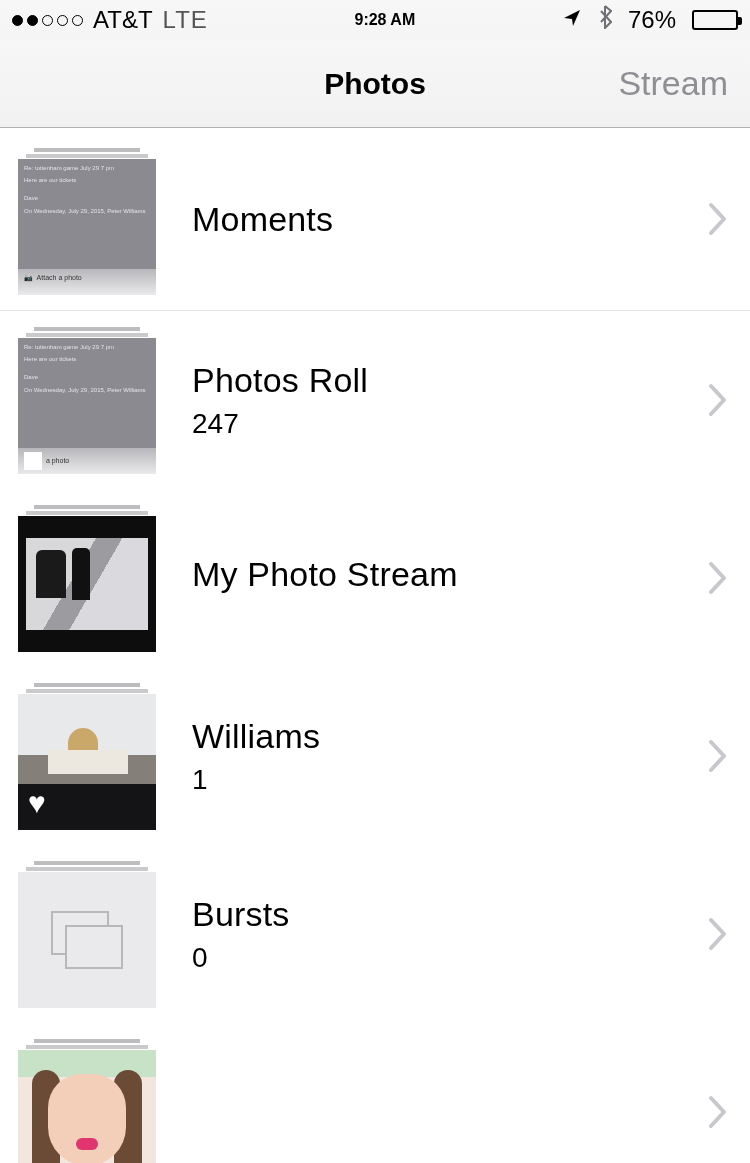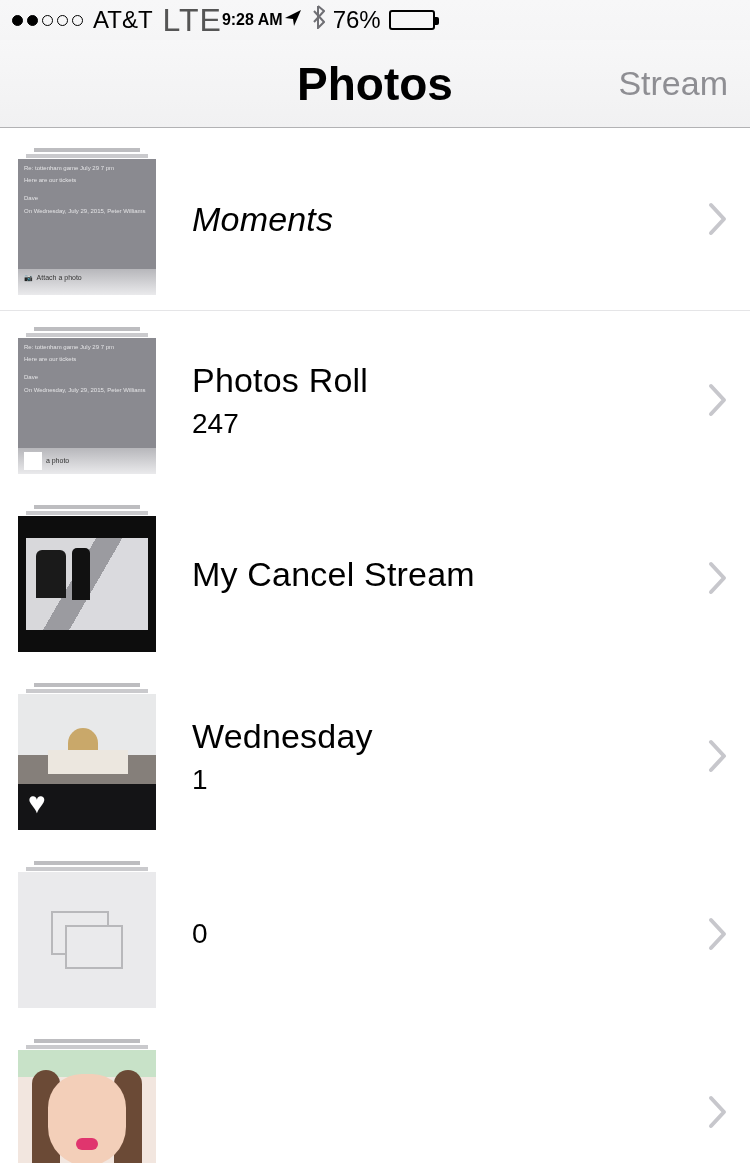--- a/index.html
+++ b/index.html
@@ -11,34 +11,34 @@
     overflow: hidden;
     color: #000;
   }
 
   
   .status-bar {
     height: 40px;
     background: linear-gradient(#f7f7f8, #f5f5f6);
     display: flex;
     align-items: center;
-    justify-content: flex-start;
+    justify-content: space-between;
     padding: 0 12px;
     font-size: 24px;
   }
   .status-left { display: flex; align-items: center; gap: 10px; }
-  .status-right { display: flex; align-items: center; gap: 8px; }
+  .status-right { display: flex; align-items: center; gap: 16px; }
   .signal-dots { display: flex; gap: 4px; }
   .signal-dot {
     width: 11px; height: 11px; border-radius: 50%;
     border: 1.5px solid #000;
   }
   .signal-dot.filled { background: #000; }
   .carrier { font-size: 24px; }
-  .network { font-size: 32px; color: #555; letter-spacing: 1px; }
+  .network { font-size: 24px; color: #555; letter-spacing: 1px; }
   .time { font-weight: 600; font-size: 16px; }
   .battery {
     width: 46px; height: 20px; border: 2px solid #000; border-radius: 3px;
     position: relative; display: inline-block;
   }
   .battery::after {
     content: ""; position: absolute; right: -6px; top: 5px;
     width: 4px; height: 8px; background: #000; border-radius: 0 2px 2px 0;
   }
   .battery-fill { height: 100%; background: #000; border-radius: 1px; }
@@ -46,21 +46,21 @@
   
   .nav-bar {
     height: 88px;
     background: linear-gradient(#f7f7f8, #f1f1f2);
     border-bottom: 1px solid #b2b2b4;
     display: flex;
     align-items: center;
     justify-content: center;
     position: relative;
   }
-  .nav-title { font-size: 46px; font-weight: 600; }
+  .nav-title { font-size: 30px; font-weight: 600; }
   .nav-cancel {
     position: absolute; right: 22px;
     font-size: 34px; color: #8e8e93; font-weight: 400;
   }
 
   
   .album-list { width: 100%; }
   .album-row {
     display: flex;
     align-items: center;
@@ -200,21 +200,21 @@
   .chevron {
     position: absolute;
     right: 22px;
     top: 50%;
     transform: translateY(-50%);
     color: #c7c7cc;
   }
   .chevron svg { width: 20px; height: 34px; display:block; }
 
   .album-row.no-border { border-bottom: none; }
-  .album-row.moments .album-text { display:flex; align-items:center; height:138px;font-style:italic;}
+  .album-row.moments .album-text { display:flex; align-items:center; height:138px;}
   .album-row.moments .album-title { margin-bottom:0; }
 </style>
 </head>
 <body>
 
 <div class="status-bar">
   <div class="status-left">
     <div class="signal-dots">
       <span class="signal-dot filled"></span>
       <span class="signal-dot filled"></span>
@@ -306,21 +306,21 @@
       <div class="stack-layer stack-l2"></div>
       <div class="stack-main">
         <div class="thumb-bw">
           <div class="screen"></div>
           <div class="figures"></div>
           <div class="fig2"></div>
         </div>
       </div>
     </div>
     <div class="album-text">
-      <div class="album-title">My Cancel Stream</div>
+      <div class="album-title">My Photo Stream</div>
     </div>
     <span class="chevron">
       <svg viewBox="0 0 20 34">
           <path d="M3 3 L16 17 L3 31" fill="none" stroke="#c7c7cc" stroke-width="4" stroke-linecap="round" stroke-linejoin="round"></path>
         </svg>
     </span>
   </div>
 
   <div class="album-row no-border">
     <div class="thumb-stack">
@@ -329,21 +329,21 @@
       <div class="stack-main">
         <div class="thumb-street">
           <div class="dome"></div>
           <div class="bldg"></div>
           <div class="car"></div>
           <span class="heart-badge">♥</span>
         </div>
       </div>
     </div>
     <div class="album-text">
-      <div class="album-title">Wednesday</div>
+      <div class="album-title">Williams</div>
       <div class="album-count">1</div>
     </div>
     <span class="chevron">
       <svg viewBox="0 0 20 34">
           <path d="M3 3 L16 17 L3 31" fill="none" stroke="#c7c7cc" stroke-width="4" stroke-linecap="round" stroke-linejoin="round"></path>
         </svg>
     </span>
   </div>
 
   <div class="album-row no-border">
@@ -353,20 +353,21 @@
       <div class="stack-main">
         <div class="thumb-bursts">
           <div class="bursts-icon">
             <div class="r1"></div>
               <div class="r2"></div>
           </div>
         </div>
       </div>
     </div>
     <div class="album-text">
+      <div class="album-title">Bursts</div>
       <div class="album-count">0</div>
     </div>
     <span class="chevron">
       <svg viewBox="0 0 20 34">
           <path d="M3 3 L16 17 L3 31" fill="none" stroke="#c7c7cc" stroke-width="4" stroke-linecap="round" stroke-linejoin="round"></path>
         </svg>
     </span>
   </div>
 
   <div class="album-row no-border">

